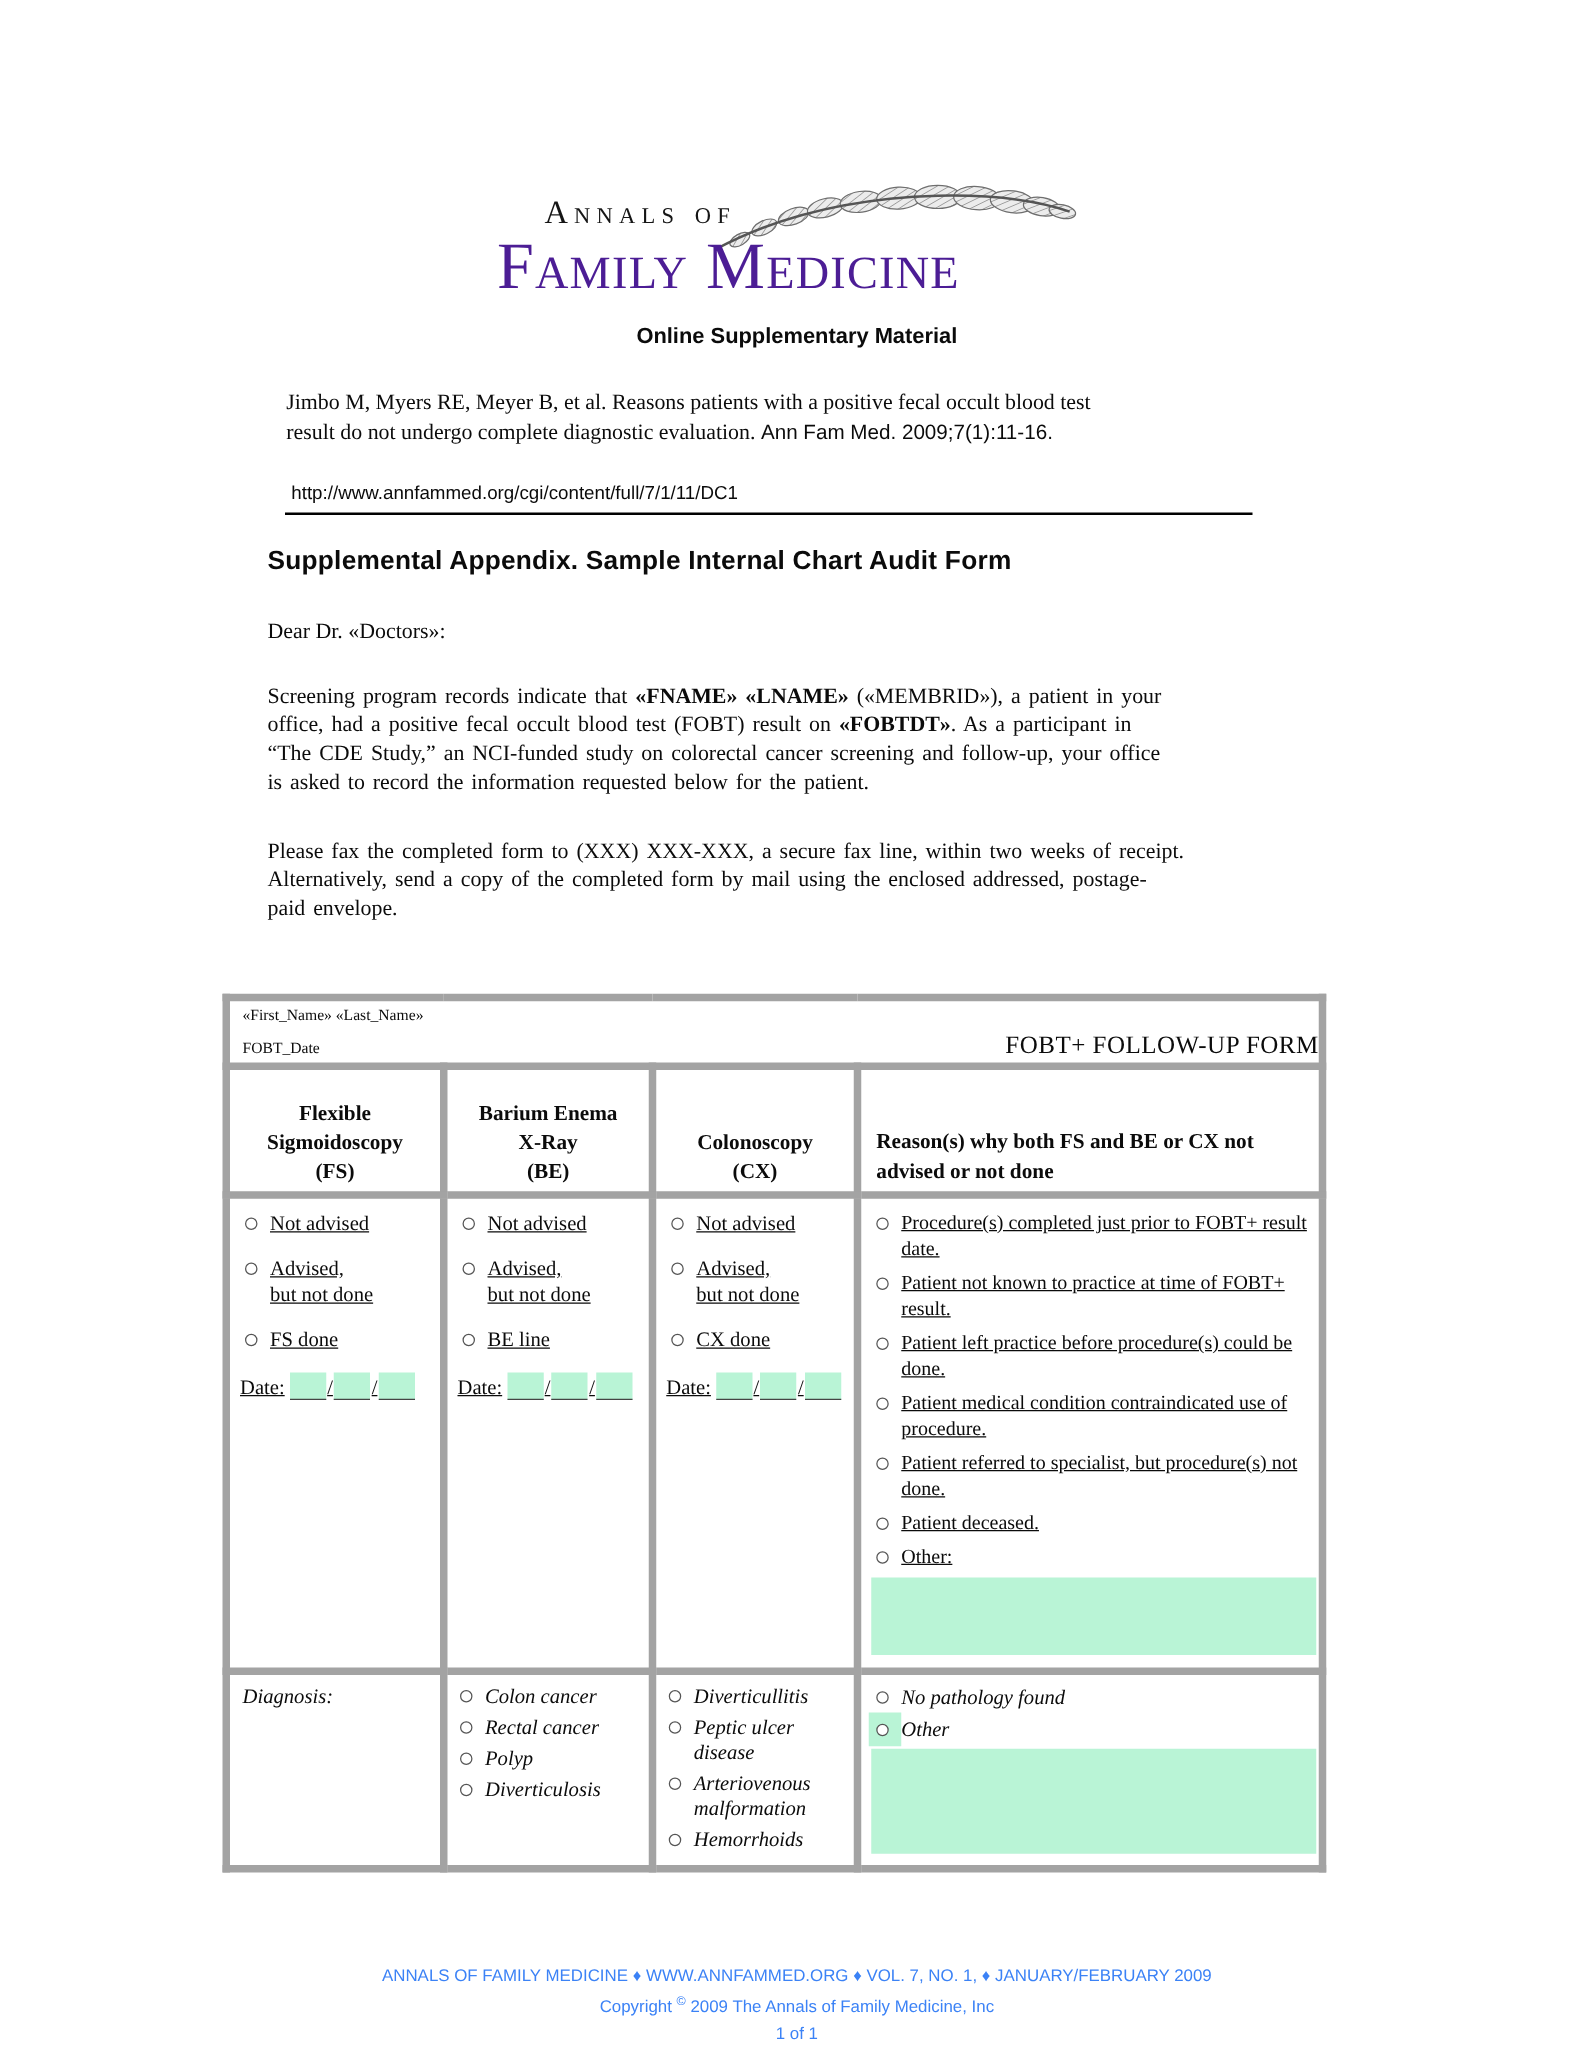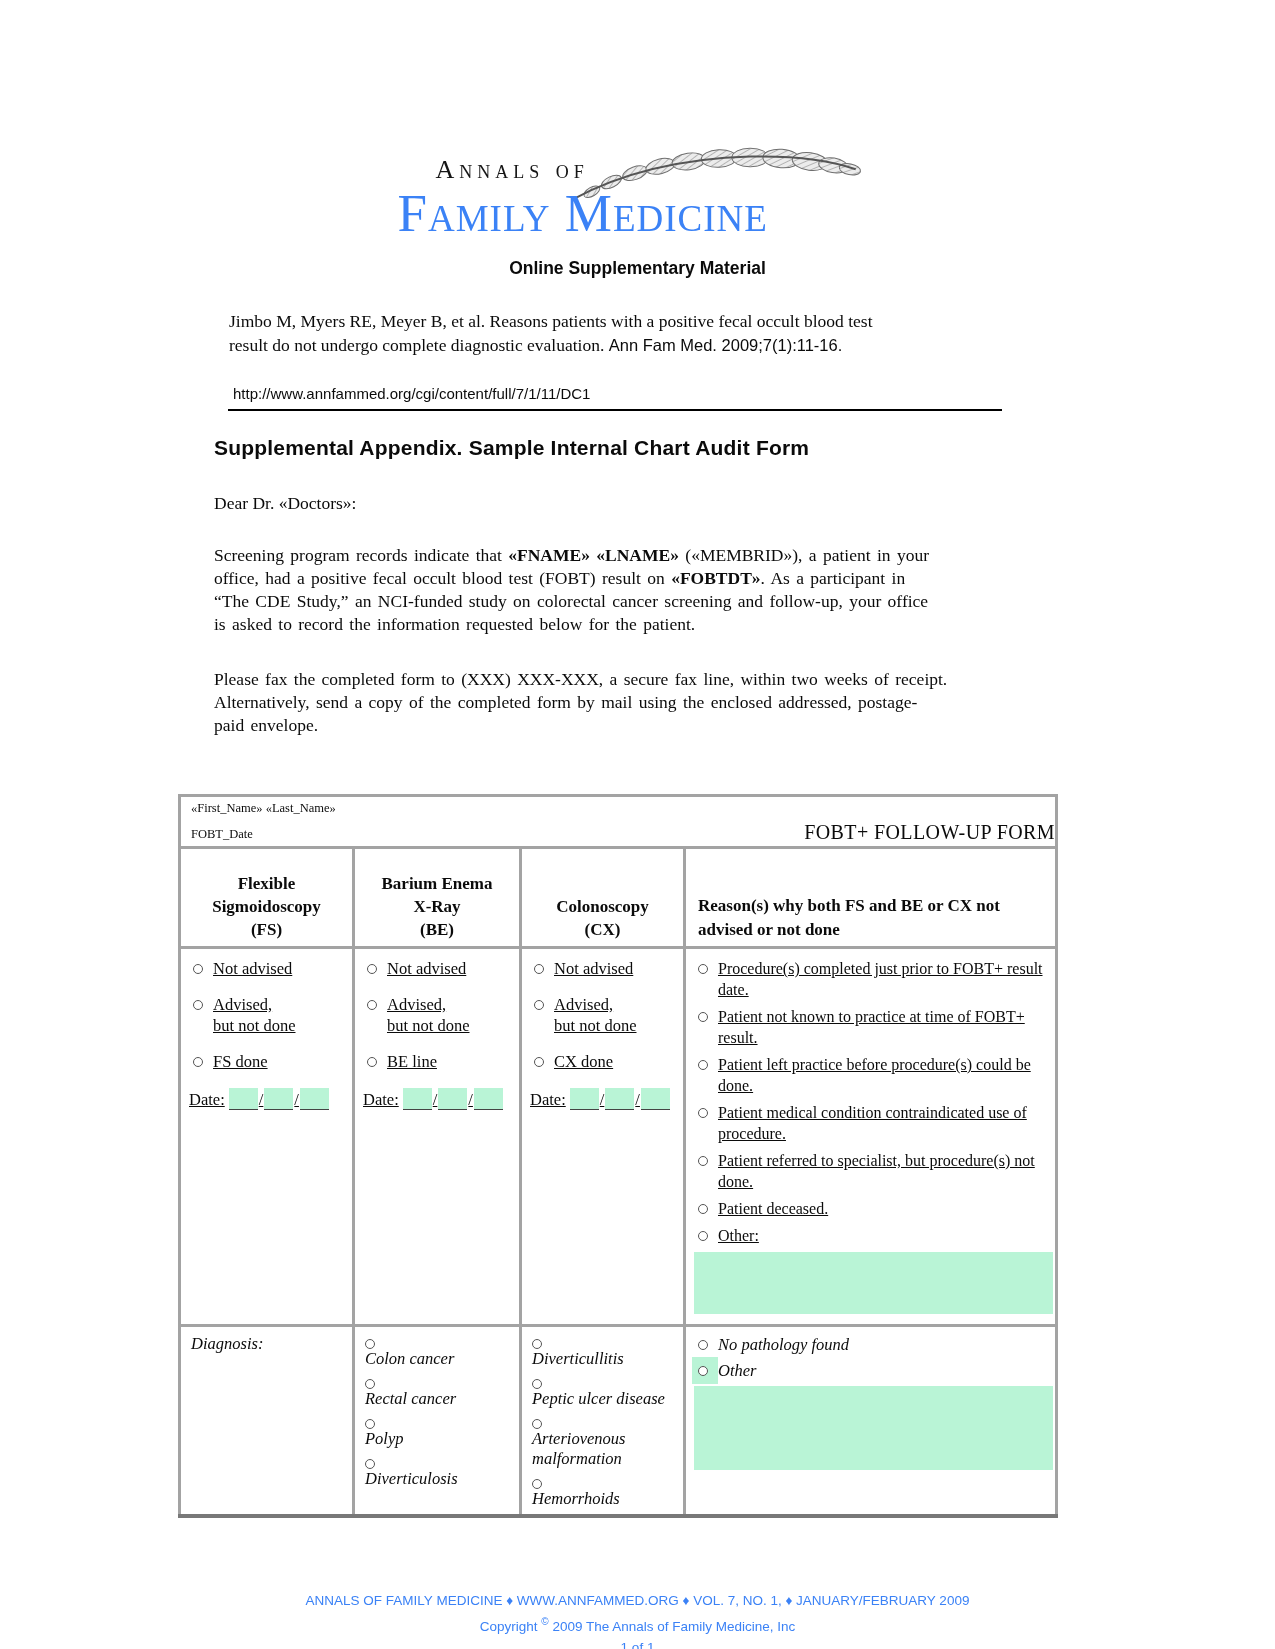--- a/index.html
+++ b/index.html
@@ -8,39 +8,39 @@
     font-family:"Liberation Serif", serif; position:relative; overflow:hidden;
   }
   
   .logo-wrap { position:relative; width:480px; height:100px; margin:145px auto 0; }
   .logo-annals {
     position:absolute; left:38px; top:10px; z-index:2;
     font-variant:small-caps; font-size:26px; letter-spacing:5px; color:#151515;
   }
   .logo-family {
     position:absolute; left:0; top:38px; z-index:2;
-    font-variant:small-caps; font-size:53px; letter-spacing:1px; color:#3b82f6; white-space:nowrap;
+    font-variant:small-caps; font-size:53px; letter-spacing:1px; color:#4c1d95; white-space:nowrap;
   }
   .leaf-svg { position:absolute; left:163px; top:-8px; width:308px; height:86px; z-index:1; }
   
   .supp { margin-top:13px; text-align:center; font-family:"Liberation Sans",sans-serif; font-weight:bold; font-size:17.5px; }
   .citation { margin:30px 0 0 229px; font-size:17.5px; line-height:24px; }
   .citation .sans { font-family:"Liberation Sans",sans-serif; font-size:16.5px; }
   .url-line { margin:28px 0 0 233px; font-family:"Liberation Sans",sans-serif; font-size:15px; }
   .rule { width:774px; margin:7px 0 0 228px; border:none; border-top:2px solid #000; height:0; }
   .heading { margin:25px 0 0 214px; font-family:"Liberation Sans",sans-serif; font-weight:bold; font-size:21px; letter-spacing:0.2px; }
   .salutation { margin:33px 0 0 214px; font-size:17.5px; }
   .para { margin:30px 0 0 214px; font-size:17.5px; line-height:23px; word-spacing:2px; width:810px; }
   .para2 { margin-top:32px; }
   
   table.form-table {
     margin:57px 0 0 178px; border-collapse:collapse; table-layout:fixed; width:877px;
     border:2px solid #000; border-bottom:4px solid #787878; font-size:16.5px;
   }
-  .form-table td { border:3px solid #a3a3a3; vertical-align:top; padding:0; }
+  .form-table td { border:6px solid #a3a3a3; vertical-align:top; padding:0; }
   .cell-top { height:49px; position:relative; }
   .pname { position:absolute; top:4px; left:10px; font-size:12.5px; }
   .pdate { position:absolute; bottom:4px; left:10px; font-size:12.5px; }
   .ftitle { position:absolute; bottom:2px; left:0; width:100%; text-align:right; font-weight:normal; font-size:20px; letter-spacing:0.4px; }
   td.hdr { vertical-align:bottom; text-align:center; font-weight:bold; font-size:17px; line-height:23px; padding-bottom:5px; height:92px; }
   td.hdr-r { vertical-align:bottom; text-align:left; font-weight:bold; font-size:17px; line-height:24px; padding:0 8px 4px 12px; }
   td.body-cell { height:366px; padding-top:9px;text-decoration:underline; }
   .opt { display:flex; margin:0 4px 0 12px; line-height:21px; }
   .radio { width:8px; height:8px; border:1px solid #555; border-radius:50%; margin:6px 10px 0 0; flex:none; background:#fff; }
   .opt-l2 { display:block; }
@@ -49,21 +49,21 @@
   .date-lbl { margin-right:4px; }
   .blank { display:inline-block; width:29px; height:21px; background:var(--highlight); border-bottom:1px solid #444; }
   .slash { margin:0 1px; }
   td.reasons-cell { height:366px; padding:9px 8px 0 6px; font-size:16px;text-decoration:underline; }
   .reason { display:flex; margin-bottom:6px; line-height:21px; }
   .reason .radio { margin:6px 10px 0 6px; }
   .green-box { background:var(--highlight); }
   .other-box { height:62px; margin:4px -6px 0 2px; }
   td.diag-cell { height:145px; padding-top:7px; }
   .diag-lbl { margin-left:10px; }
-  .dopt { display:flex; margin:0 2px 5px 10px; line-height:20px;flex-direction:column; }
+  .dopt { display:flex; margin:0 2px 5px 10px; line-height:20px; }
   .dopt .radio { margin-top:5px; }
   td.diag-other-cell { height:145px; padding:7px 8px 0 6px; }
   .dreason { display:flex; margin-bottom:5px; line-height:21px; }
   .rwrap { flex:none; display:flex; padding:0 0 0 6px; }
   .rwrap .radio { margin:6px 10px 0 0; }
   .rwrap.hl { background:var(--highlight); margin:-3px 0 -3px 0; padding:3px 4px 3px 6px; }
   .rwrap.hl .radio { margin-right:6px; }
   .other-box2 { height:84px; margin:2px -6px 0 2px; }
   .diag-row td { border-top:2px solid #404040;font-style:italic; }
   

